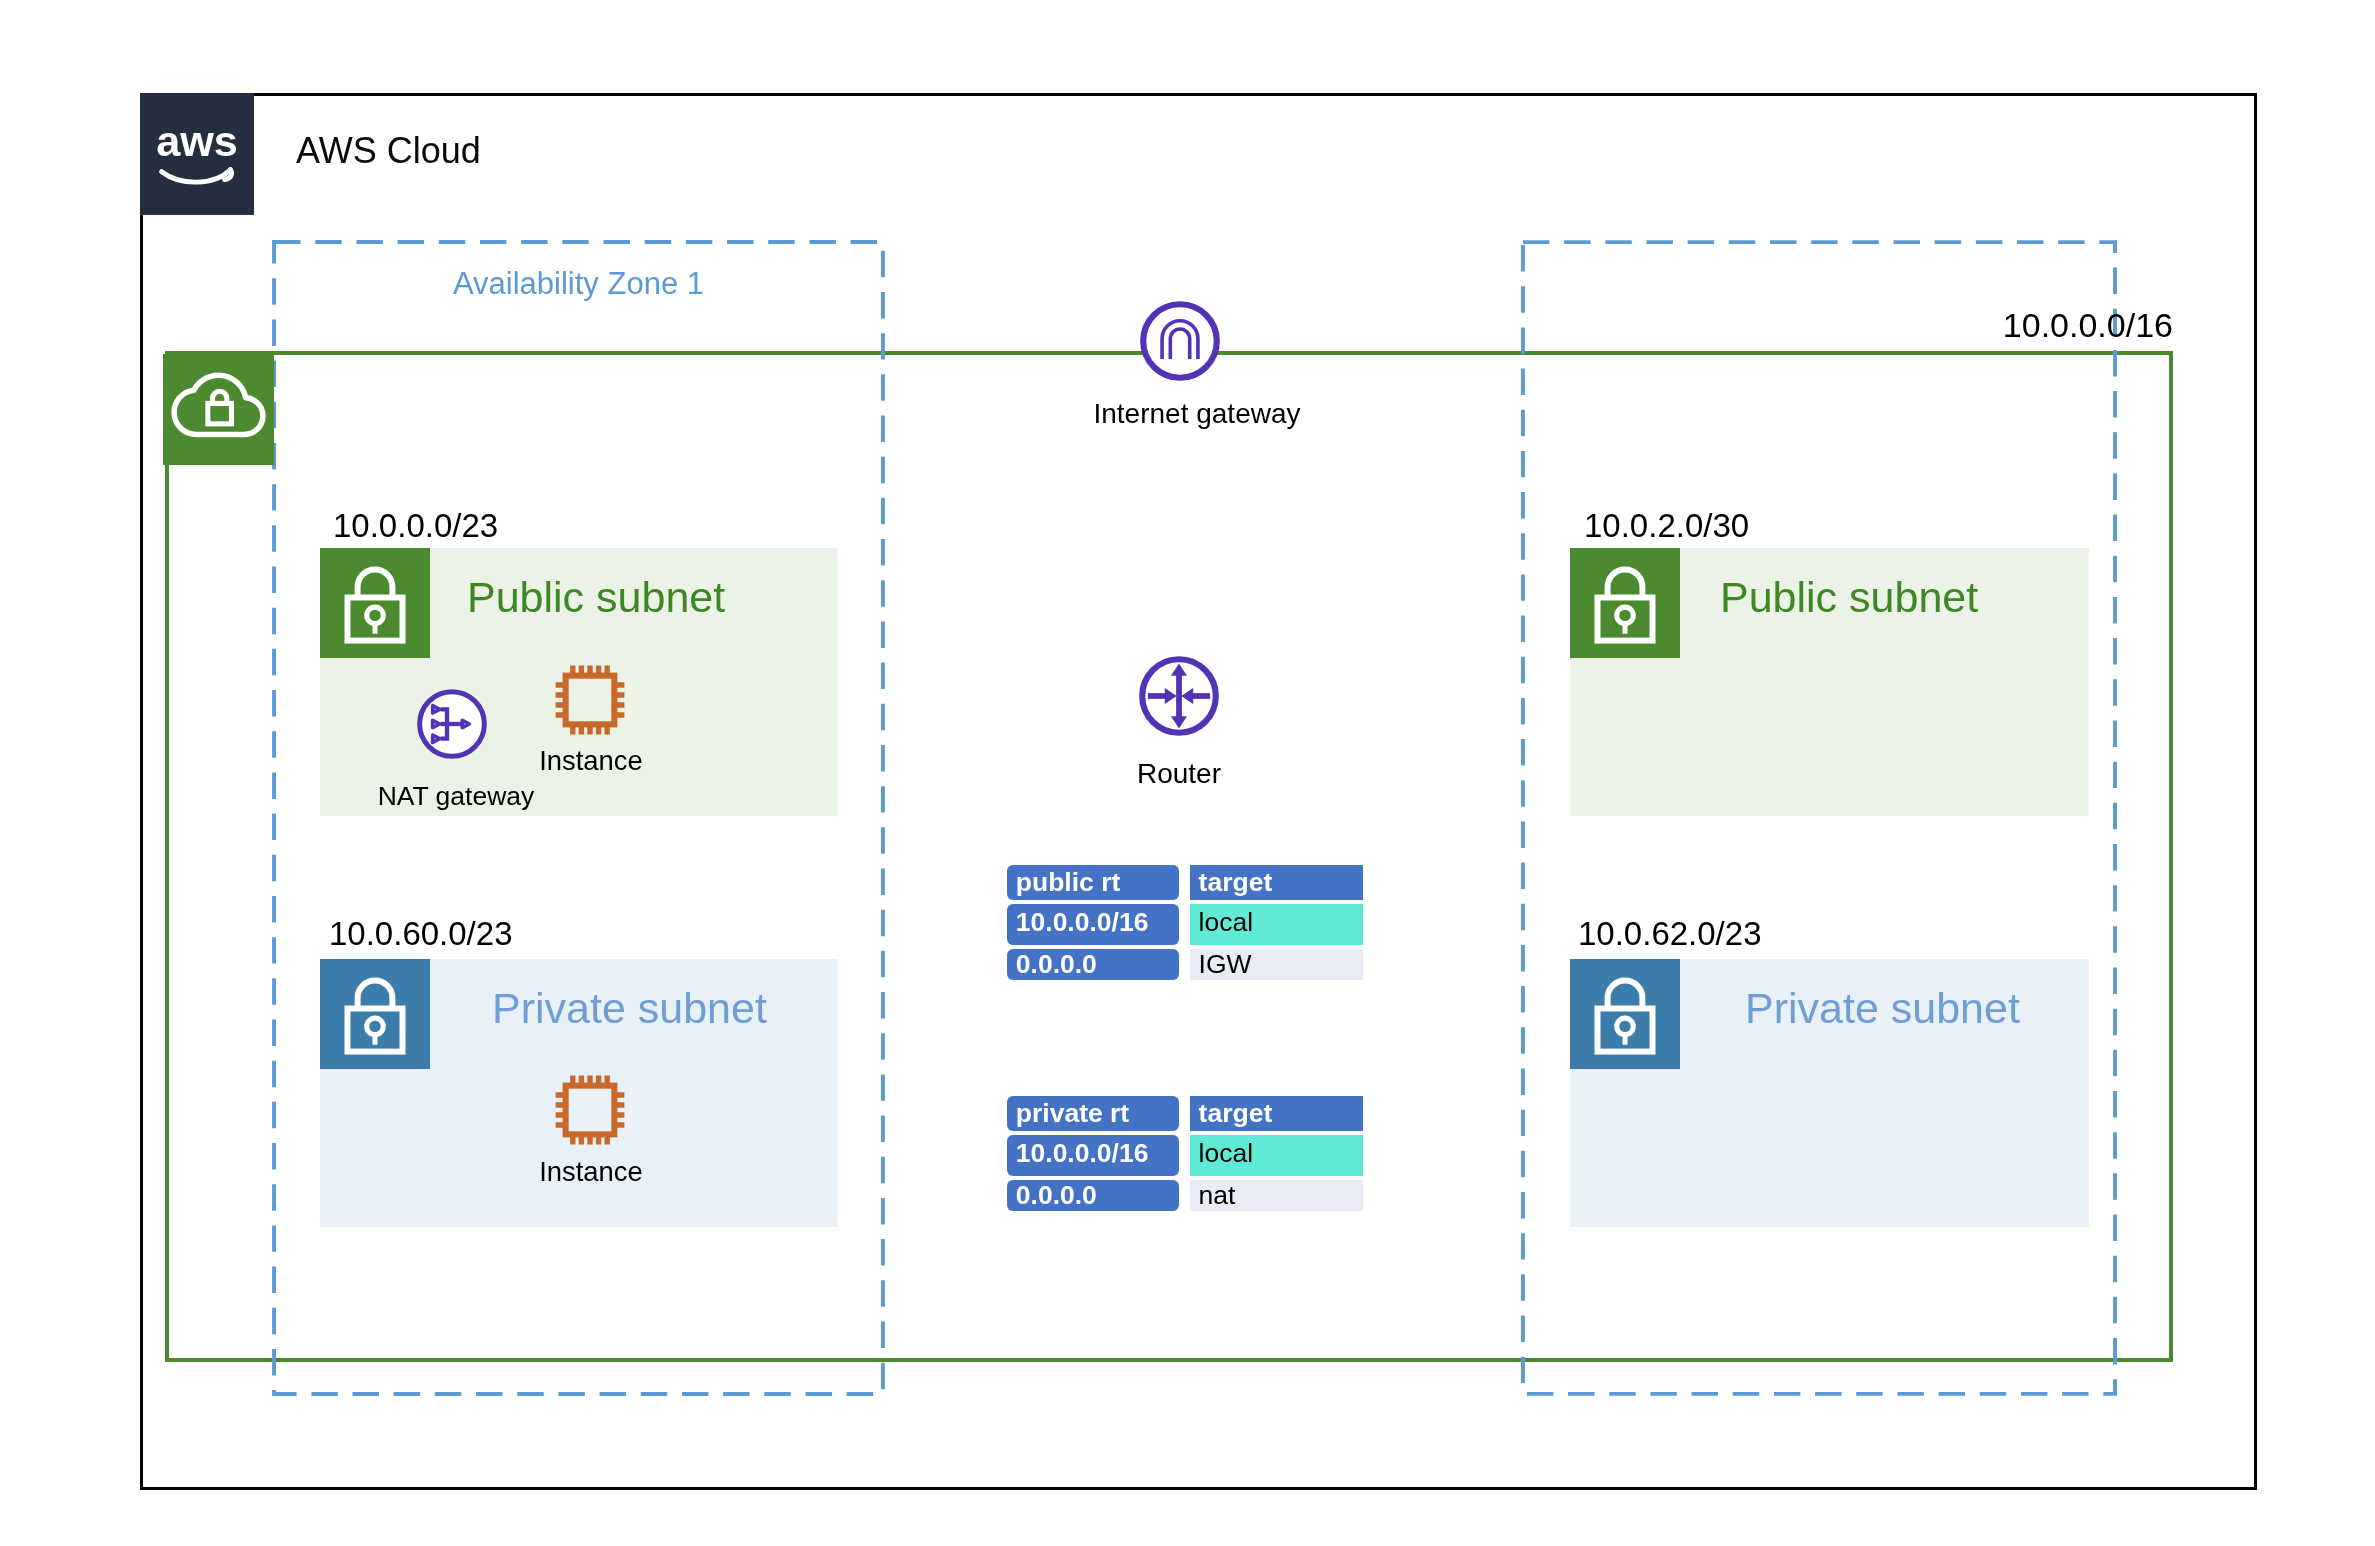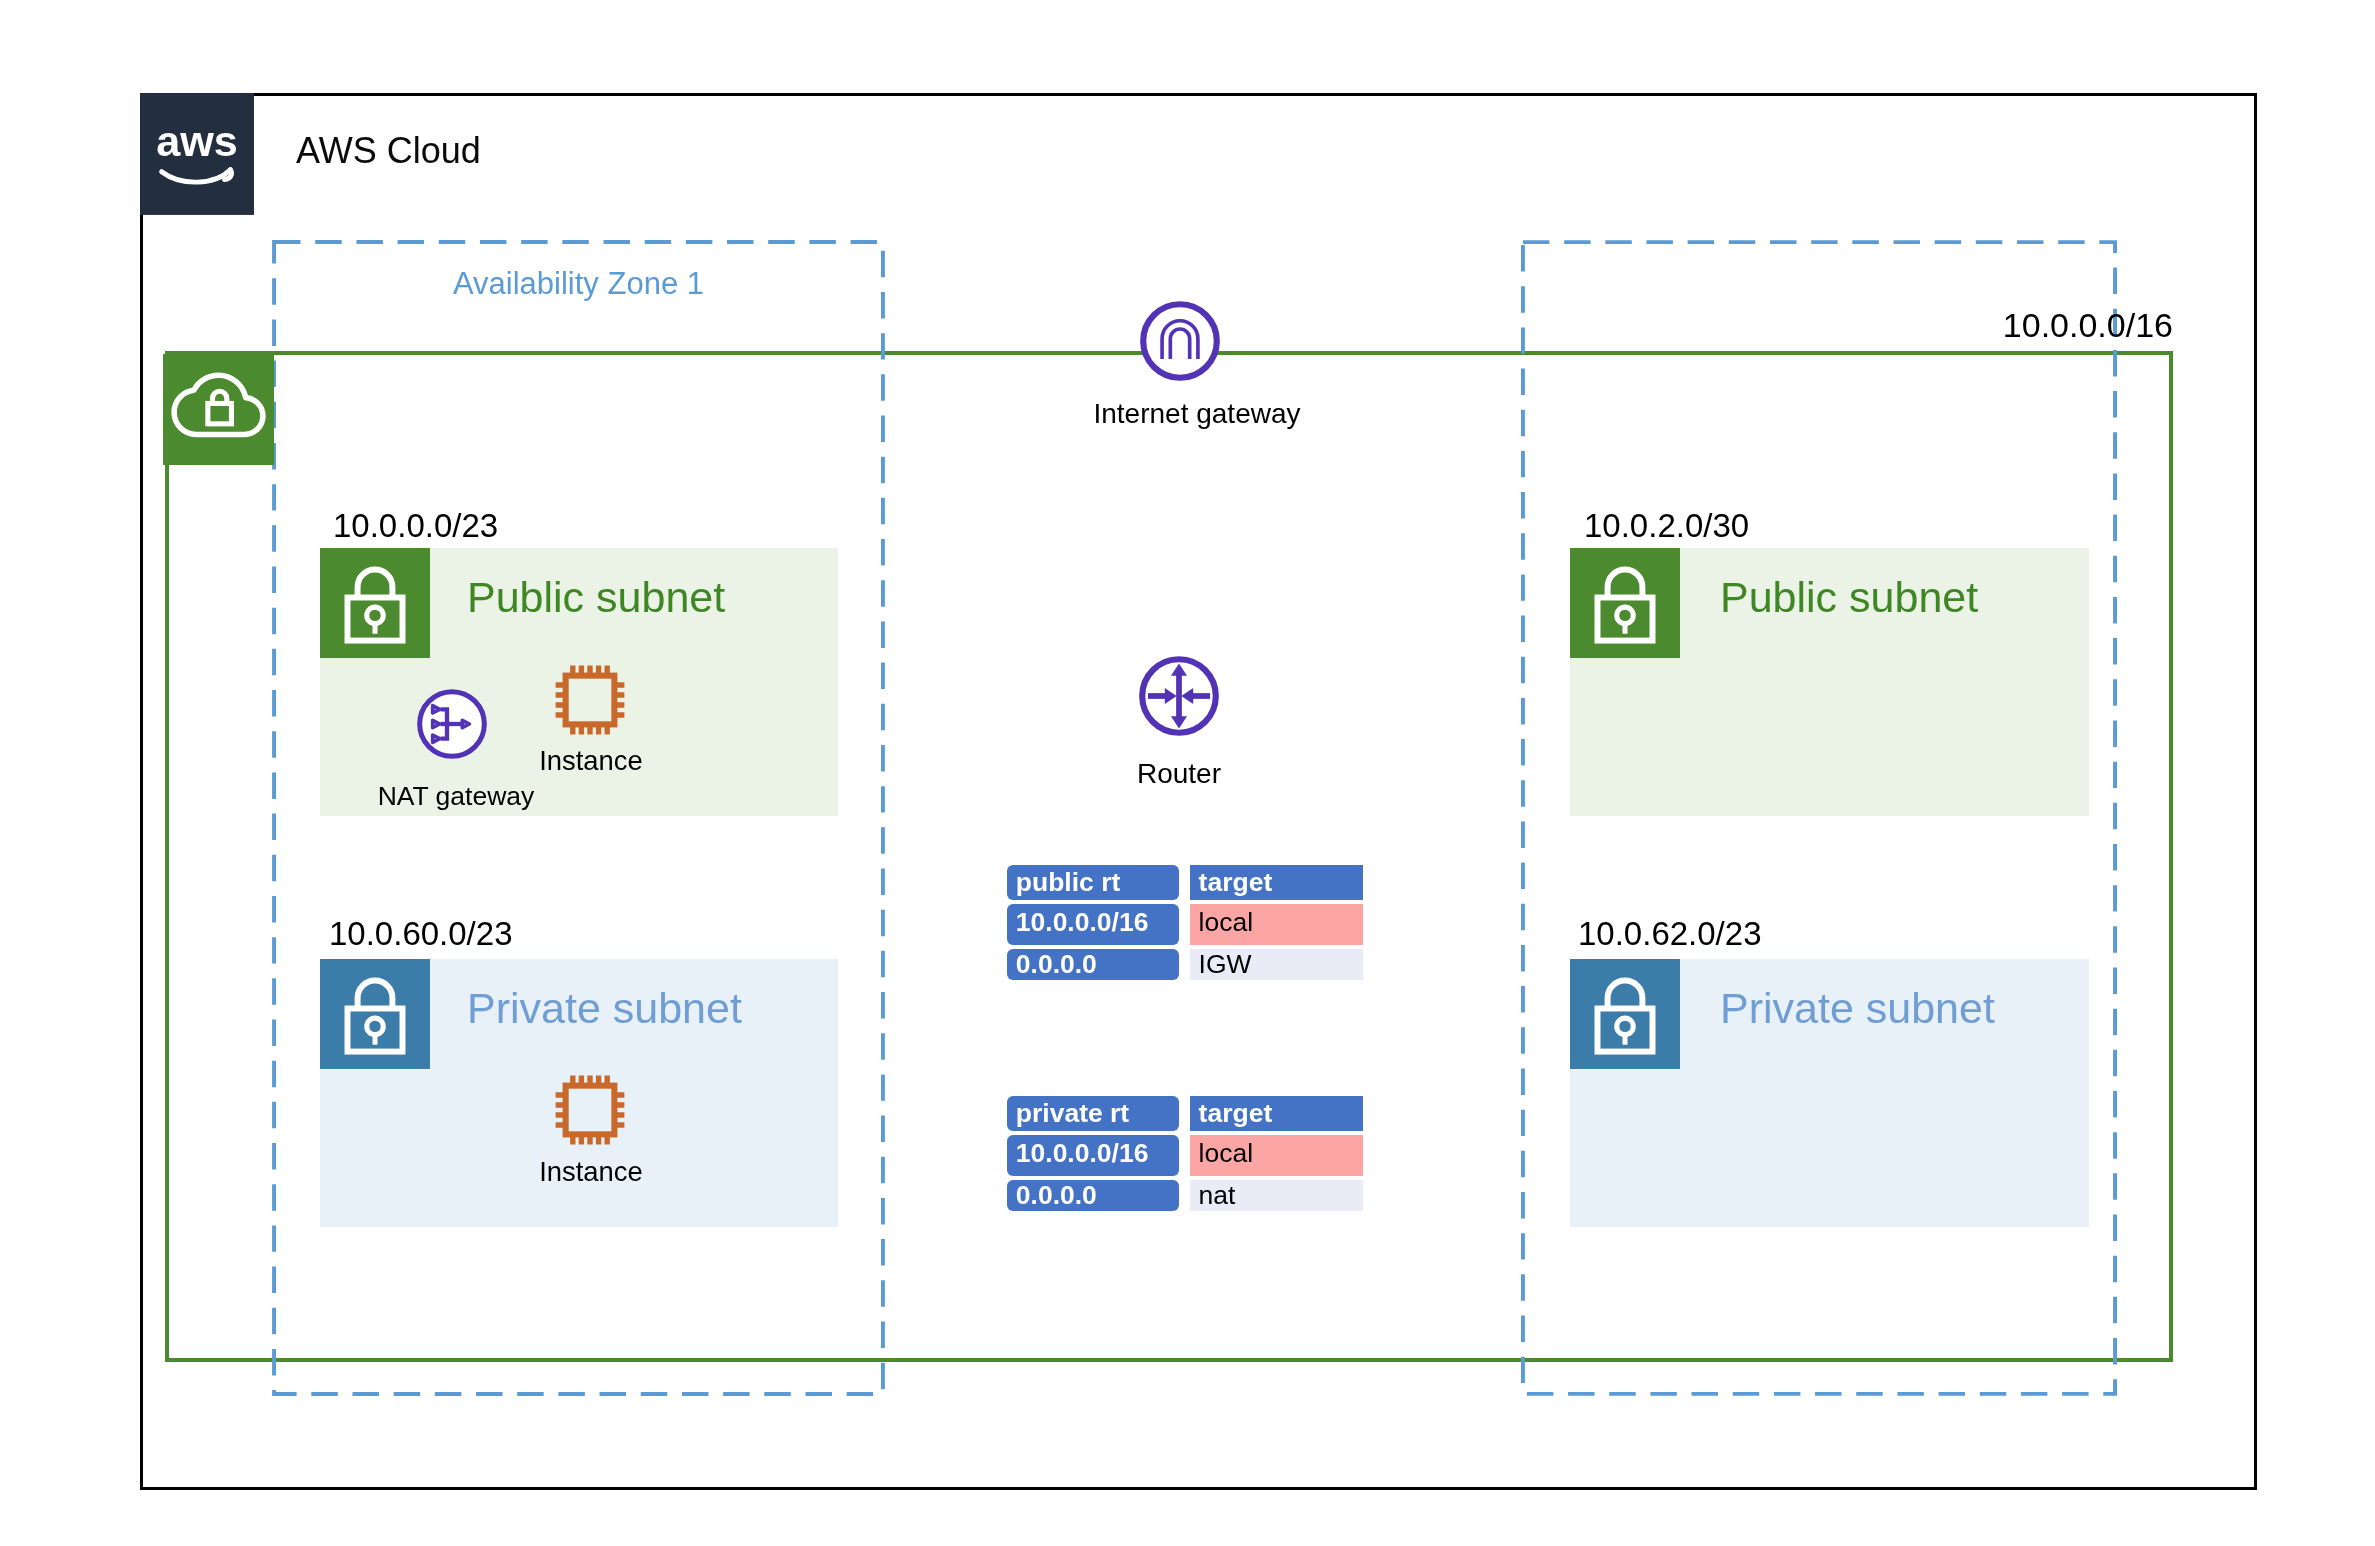--- a/index.html
+++ b/index.html
@@ -38,21 +38,21 @@
   .sb2{left:320px;top:959px;}
   .sb3{left:1570px;top:548px;width:519px;}
   .sb4{left:1570px;top:959px;width:519px;}
   .lock-icon{width:110px;height:110px;z-index:3;}
   .lk1{left:320px;top:548px;}
   .lk2{left:320px;top:959px;}
   .lk3{left:1570px;top:548px;}
   .lk4{left:1570px;top:959px;}
   .subnet-title{font-size:43px;z-index:3;white-space:nowrap;}
   .title-public{color:#3F8624;}
-  .title-private{color:#6F9DD4;}
+  .title-private{color:#6F9DD4;margin-left:25px;}
   .st1{left:467px;top:573px;}
   .st2{left:467px;top:984px;}
   .st3{left:1720px;top:573px;}
   .st4{left:1720px;top:984px;}
   .cidr-label{font-size:33px;color:#000;z-index:3;white-space:nowrap;}
   .cd1{left:333px;top:507px;}
   .cd2{left:329px;top:915px;}
   .cd3{left:1584px;top:507px;}
   .cd4{left:1578px;top:915px;}
 
@@ -74,21 +74,21 @@
   .rt{z-index:3;font-size:26.5px;}
   .rt-public{left:1007px;top:865px;}
   .rt-private{left:1007px;top:1096px;}
   .rt-row{display:flex;margin-bottom:3.9px;}
   .rt .cell{box-sizing:border-box;padding-left:8.8px;display:flex;align-items:center;}
   .rt .key{width:172px;background:#4472C4;color:#fff;font-weight:bold;margin-right:10.8px;border-radius:6px;}
   .rt .val{width:173px;}
   .rt .hdr{height:35px;background:#4472C4;color:#fff;font-weight:bold;}
   .rt .row1 .cell{height:41px;align-items:flex-start;padding-top:2.9px;}
   .rt .row2 .cell{height:31px;}
-  .rt .v1{background:#fca5a5;color:#000;font-weight:normal;}
+  .rt .v1{background:#5eead4;color:#000;font-weight:normal;}
   .rt .v2{background:#E9EBF6;color:#000;font-weight:normal;}
 </style>
 </head>
 <body>
 
 <div id="canvas">
 
   <div class="abs outer-frame"></div>
 
   <div class="abs aws-logo">

